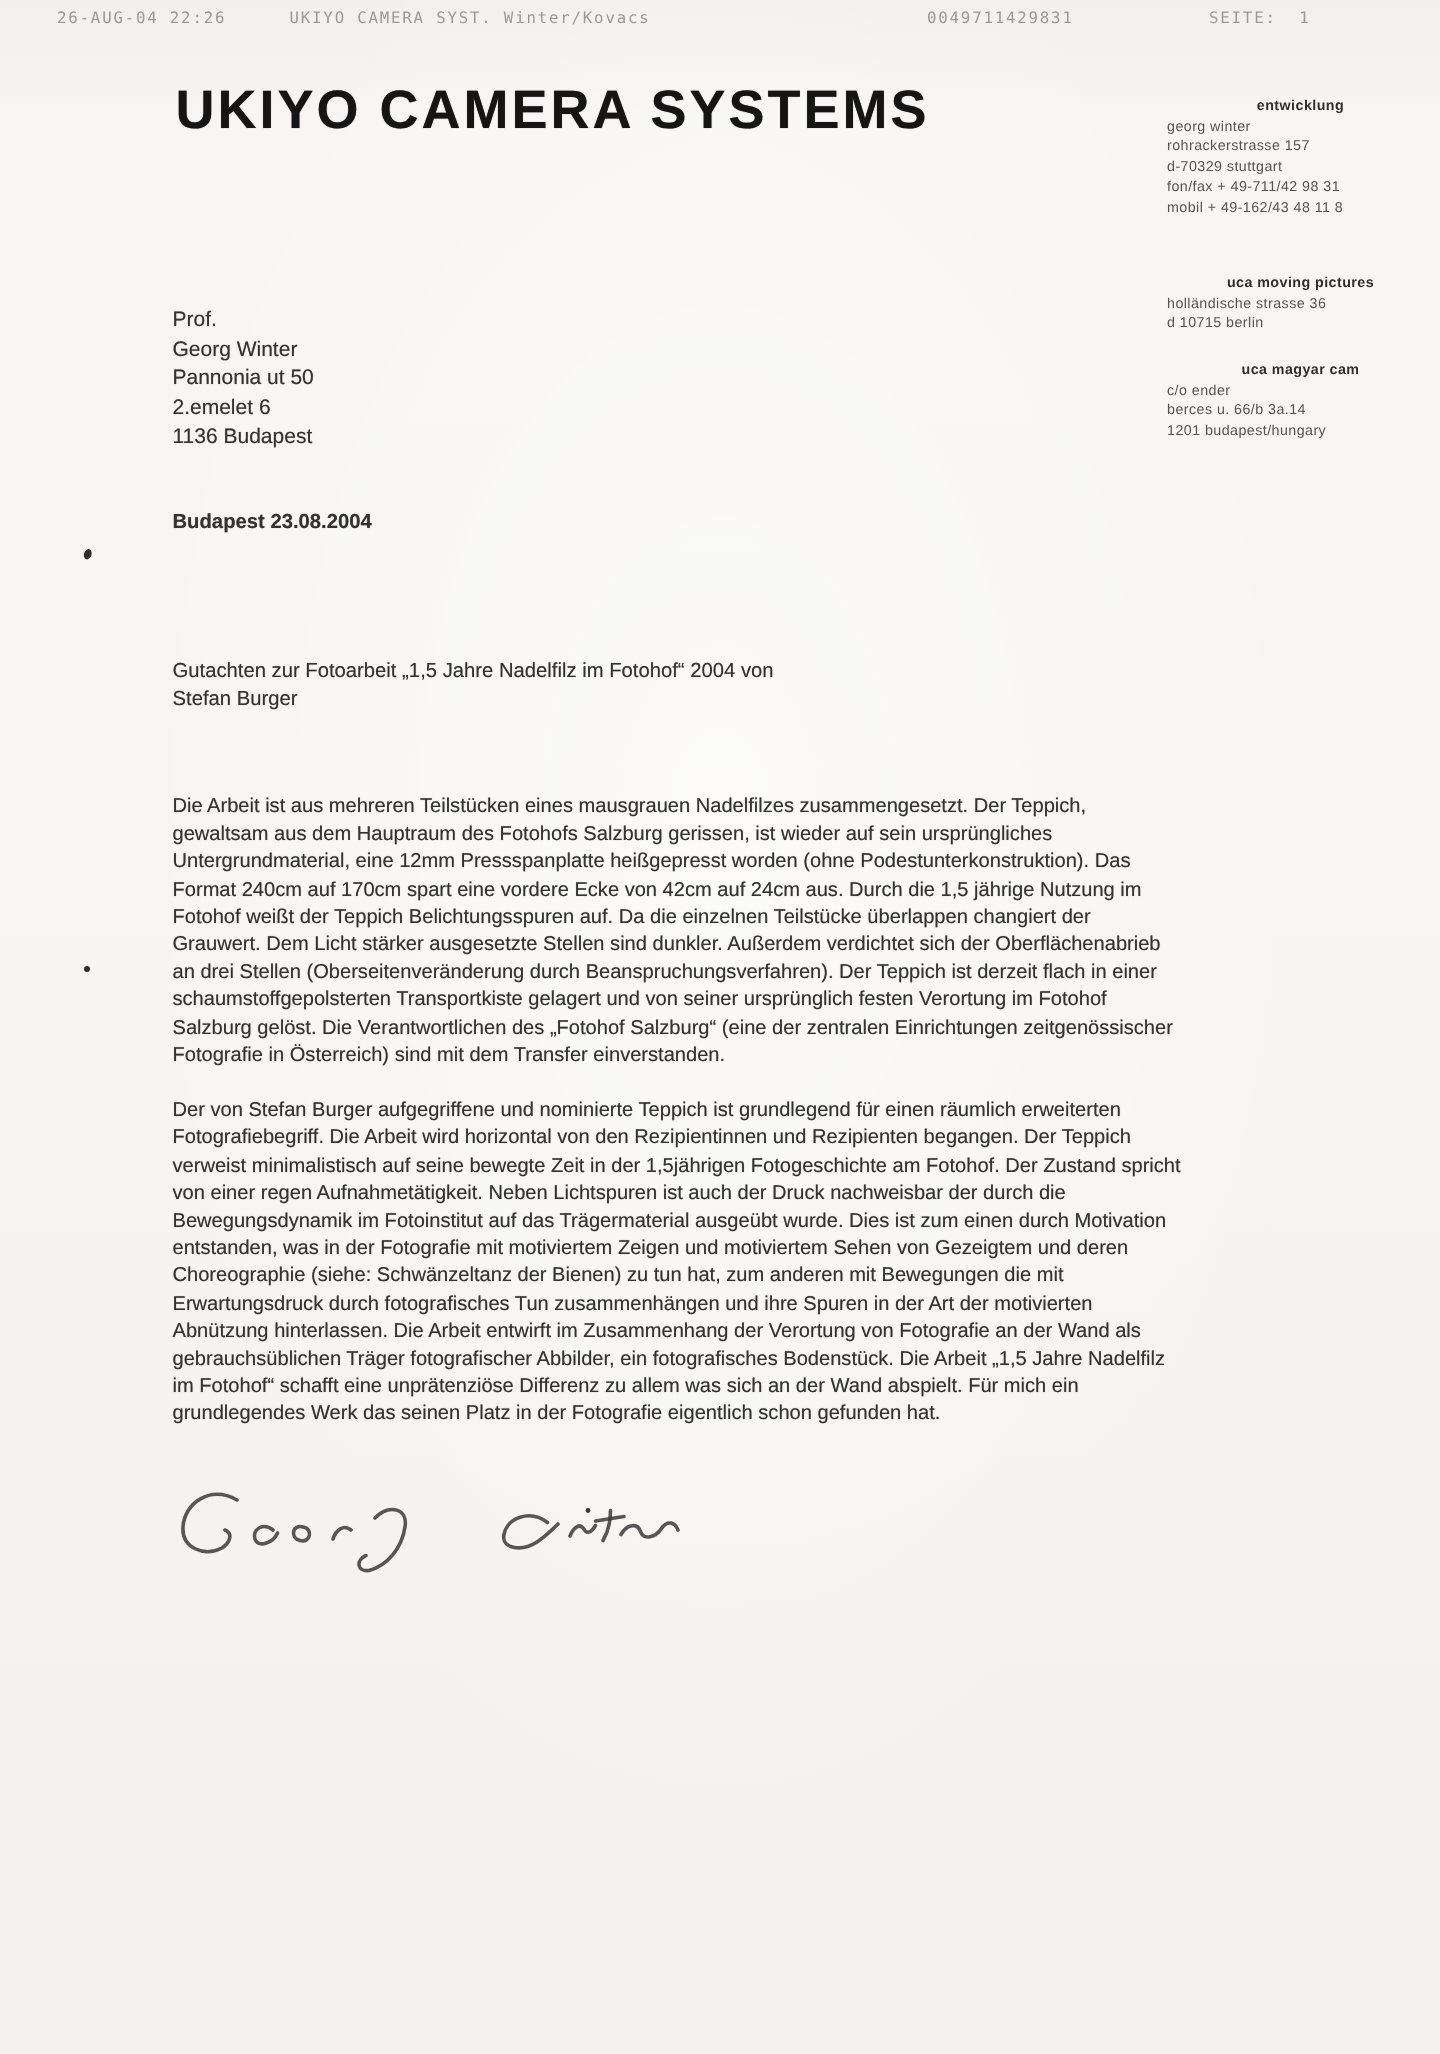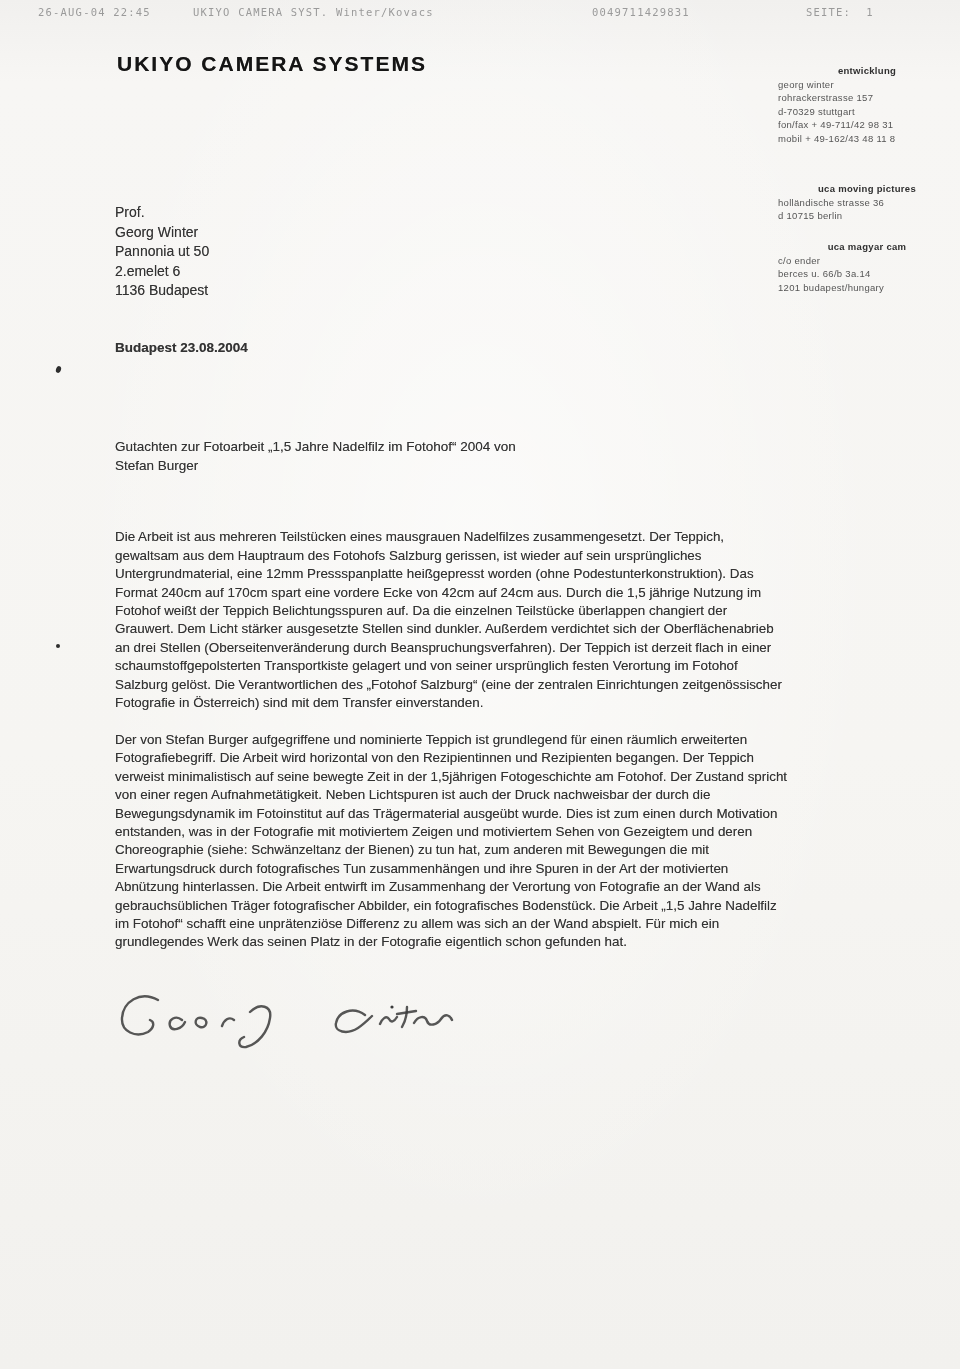--- a/index.html
+++ b/index.html
@@ -17,27 +17,27 @@
   }
   
   .fax-header span{
     position:absolute;top:6px;
     font-family:"DejaVu Sans Mono", monospace;
     font-size:10.5px;letter-spacing:1.2px;
     color:#9a9a9a;white-space:pre;
   }
   .fx-datetime{left:38px;}
   .fx-sender{left:193px;}
-  .fx-number{left:592px;}
+  .fx-number{left:618px;}
   .fx-page{left:806px;}
 
   
   .letterhead{position:absolute;left:117px;top:52px;}
   .company{
-    font-size:21px;font-weight:bold;letter-spacing:2px;
+    font-size:36px;font-weight:bold;letter-spacing:2px;
     color:#151515;margin:0;
     text-shadow:0 0 0.6px rgba(0,0,0,0.6);
   }
   .letter-sub{
     margin-top:5px;font-size:9.5px;line-height:13px;
     color:#5d5d5d;letter-spacing:0.4px;white-space:pre-line;
   }
 
   
   .contact-block{
@@ -77,21 +77,21 @@
   .noise{position:absolute;background:#2e2e2e;border-radius:50%;}
   .noise-1{left:56px;top:366px;width:5px;height:7px;transform:rotate(18deg);}
   .noise-2{left:56px;top:644px;width:4px;height:4px;}
 </style>
 </head>
 <body>
 
 <div class="page">
 
   <div class="fax-header">
-    <span class="fx-datetime">26-AUG-04 22:45</span>
+    <span class="fx-datetime">26-AUG-04 22:26</span>
     <span class="fx-sender">UKIYO CAMERA SYST. Winter/Kovacs</span>
     <span class="fx-number">0049711429831</span>
     <span class="fx-page">SEITE:  1</span>
   </div>
 
   <div class="letterhead">
     <h1 class="company">UKIYO CAMERA SYSTEMS</h1>
   </div>
 
   <div class="contact-block cb-0">

